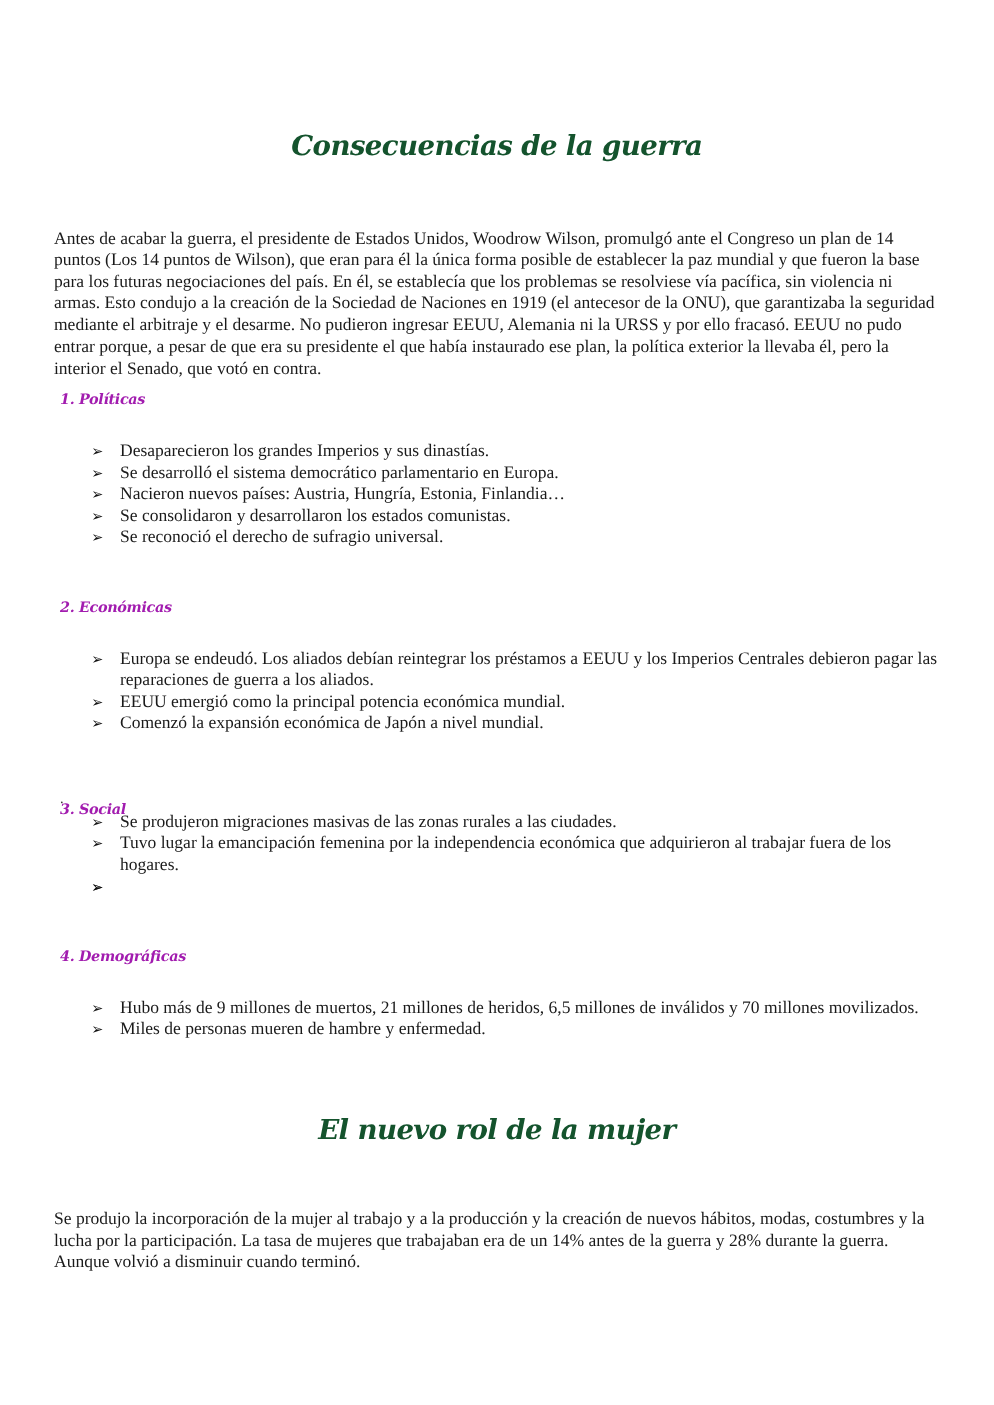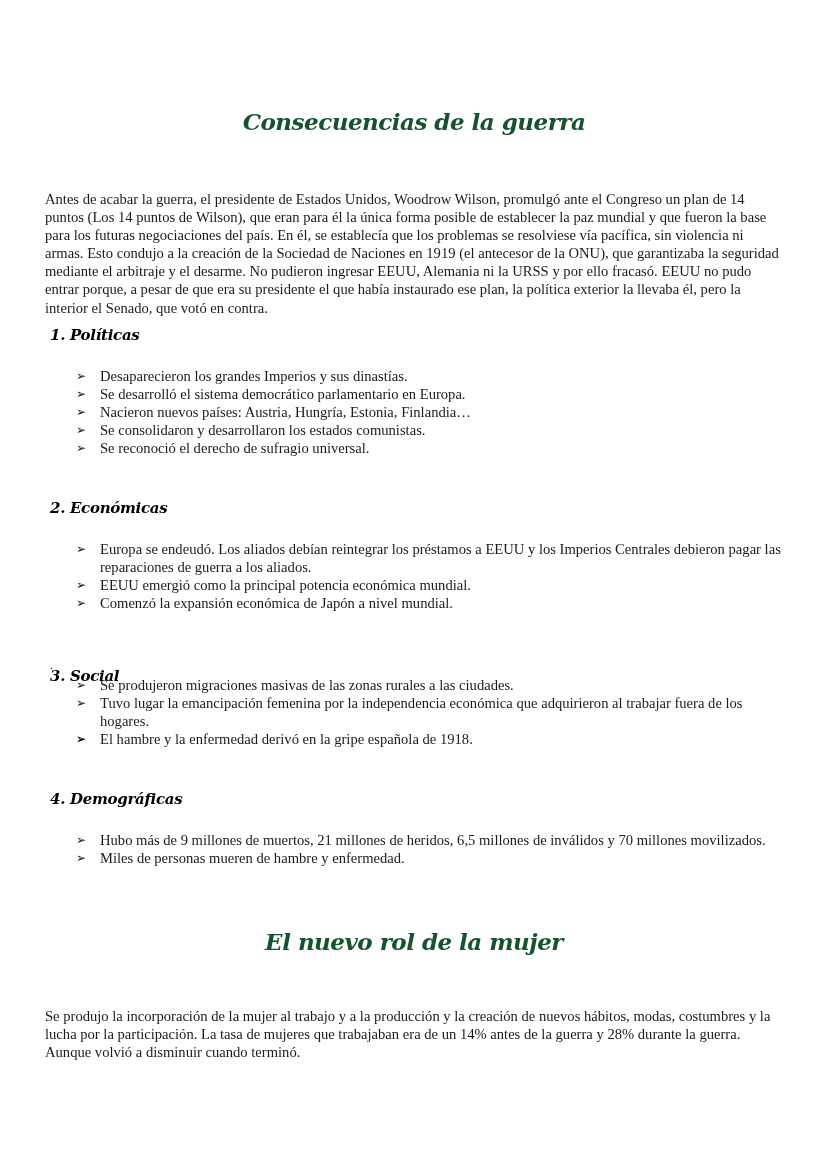--- a/index.html
+++ b/index.html
@@ -11,21 +11,21 @@
       font-size: 23px; letter-spacing: -0.5px; color: #14532d;
     }
     .para {
       position: absolute; left: 32px; width: 735px;
       font-family: "Liberation Serif", serif; font-size: 14.6px; line-height: 18.1px;
       color: #1a1a1a; margin: 13px;
     }
     .section-heading {
       position: absolute; left: 50px;
       font-family: "DejaVu Serif", serif; font-style: italic; font-weight: bold;
-      font-size: 15px; color: #000000; letter-spacing: -0.3px;
+      font-size: 12px; color: #a21caf; letter-spacing: -0.3px;
     }
     .bullets {
       position: absolute; left: 76px; width: 710px; margin: 0; padding: 0; list-style: none;
       font-family: "Liberation Serif", serif; font-size: 14.6px; line-height: 18.1px; color: #1a1a1a;
     }
     .bullets li { position: relative; padding-left: 24px; }
     .bullet-icon { position: absolute; left: 0; top: 0; font-size: 12px; color: #111; }
     .stray-dot { position: absolute; left: 50px; top: 658px; font-family: "Liberation Serif", serif; font-size: 12px; color: #333; }
   </style>
 </head>
@@ -52,21 +52,21 @@
     <li><span class="bullet-icon">➢</span><span>EEUU emergió como la principal potencia económica mundial.</span></li>
     <li><span class="bullet-icon">➢</span><span>Comenzó la expansión económica de Japón a nivel mundial.</span></li>
   </ul>
 
   <div class="section-heading" style="top:635px;margin-top:32px;">3. Social</div>
   <div class="stray-dot">.</div>
   <ul class="bullets" style="top:676px;">
     <li><span class="bullet-icon">➢</span><span>Se produjeron migraciones masivas de las zonas rurales a las ciudades.</span></li>
     <li><span class="bullet-icon">➢</span><span>Tuvo lugar la emancipación femenina por la independencia económica que adquirieron al trabajar fuera de los hogares.</span></li>
     <li><span class="bullet-icon">➢</span></li>
-    <li><span class="bullet-icon">➢</span><span>El hambre y la enfermedad derivó en la gripe española de 1918.</span></li>
+    <li><span class="bullet-icon">➢</span></li>
   </ul>
 
   <div class="section-heading" style="top:790px;">4. Demográficas</div>
   <ul class="bullets" style="top:831px;">
     <li><span class="bullet-icon">➢</span><span>Hubo más de 9 millones de muertos, 21 millones de heridos, 6,5 millones de inválidos y 70 millones movilizados.</span></li>
     <li><span class="bullet-icon">➢</span><span>Miles de personas mueren de hambre y enfermedad.</span></li>
   </ul>
 
   <div class="title" style="top:928px;">El nuevo rol de la mujer</div>
 

